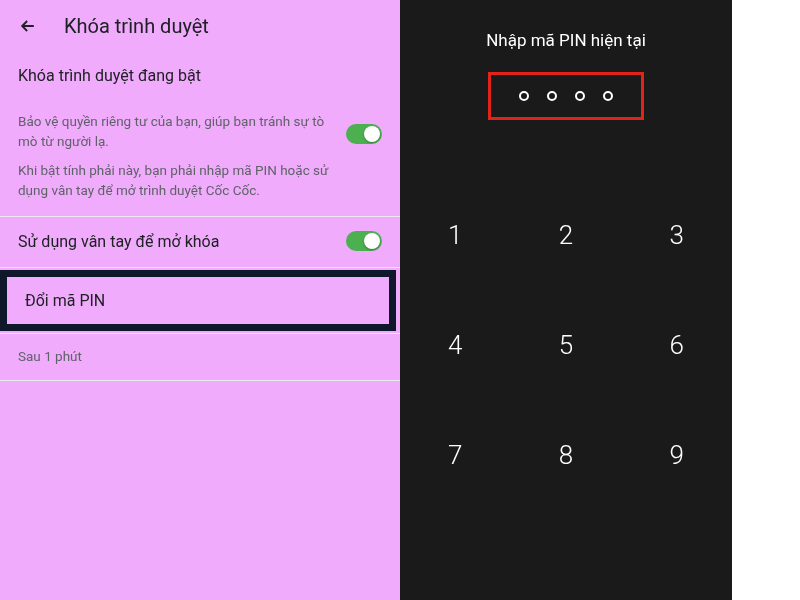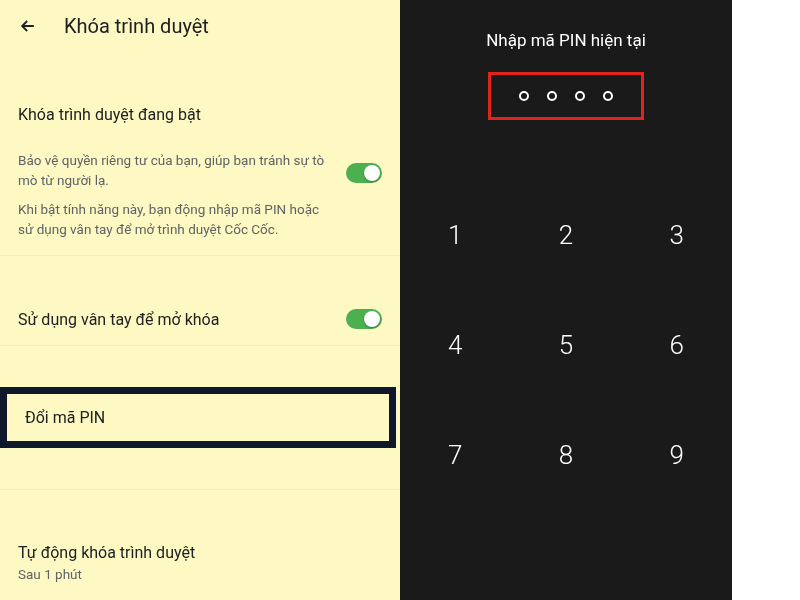--- a/index.html
+++ b/index.html
@@ -1,19 +1,19 @@
 <!DOCTYPE html>
 <html><head>
   <meta charset="utf-8">
   <style>
     * { margin: 0; padding: 0; box-sizing: border-box; font-family: -apple-system, BlinkMacSystemFont, 'Segoe UI', Roboto, sans-serif; }
     body { width: 800px; height: 600px; display: flex; overflow: hidden; }
     
     
-    .settings-panel { width: 400px; height: 600px; background: #fef9c3; display: flex; flex-direction: column; gap: 39px; }
+    .settings-panel { width: 400px; height: 600px; background: #f0abfc; display: flex; flex-direction: column; }
     .header { display: flex; align-items: center; padding: 14px 16px; gap: 24px; }
     .back-arrow { width: 24px; height: 24px; display: flex; align-items: center; justify-content: center; cursor: pointer; }
     .back-arrow svg { width: 20px; height: 20px; }
     .header-title { font-size: 20px; font-weight: 400; color: #202124; }
     
     .setting-section { padding: 14px 18px 16px; border-bottom: 1px solid #e8eaed; position: relative; }
     .setting-section.last { border-bottom: none; }
     .setting-title { font-size: 16px; color: #202124; margin-bottom: 4px; }
     .setting-desc { font-size: 13.5px; color: #5f6368; line-height: 1.45; margin-top: 27px; }
     .setting-desc-block { margin-top: 10px; }
@@ -48,42 +48,41 @@
       <svg viewBox="0 0 24 24" fill="none" stroke="#202124" stroke-width="2.2">
         <path d="M19 12H5M11 18l-6-6 6-6"></path>
       </svg>
     </div>
     <div class="header-title">Khóa trình duyệt</div>
   </div>
 
   <div class="setting-section" style="padding-right:70px;">
     <div class="setting-title">Khóa trình duyệt đang bật</div>
     <div class="setting-desc">Bảo vệ quyền riêng tư của bạn, giúp bạn tránh sự tò mò từ người lạ.</div>
-    <div class="setting-desc setting-desc-block">Khi bật tính năng này, bạn động nhập mã PIN hoặc sử dụng vân tay để mở trình duyệt Cốc Cốc.</div>
+    <div class="setting-desc setting-desc-block">Khi bật tính phải này, bạn phải nhập mã PIN hoặc sử dụng vân tay để mở trình duyệt Cốc Cốc.</div>
     <div class="toggle-wrap">
         <div class="toggle"></div>
       </div>
   </div>
 
   <div class="setting-section">
     <div class="setting-row">
       <div class="setting-row-text">
         <div class="setting-title" style="margin-bottom:0">Sử dụng vân tay để mở khóa</div>
       </div>
       <div class="toggle"></div>
     </div>
   </div>
 
   <div class="highlight-box">
     <div class="setting-title" style="margin-bottom:0">Đổi mã PIN</div>
   </div>
   <div style="border-bottom:1px solid #e8eaed;"></div>
 
   <div class="setting-section last">
-    <div class="setting-title">Tự động khóa trình duyệt</div>
     <div class="setting-sub">Sau 1 phút</div>
   </div>
   <div style="border-bottom:1px solid #e8eaed;"></div>
 </div>
 
 <div class="pin-panel">
   <div class="pin-title">Nhập mã PIN hiện tại</div>
   <div class="pin-dots-wrap">
     <div class="pin-dots">
       <div class="pin-dot"></div>

